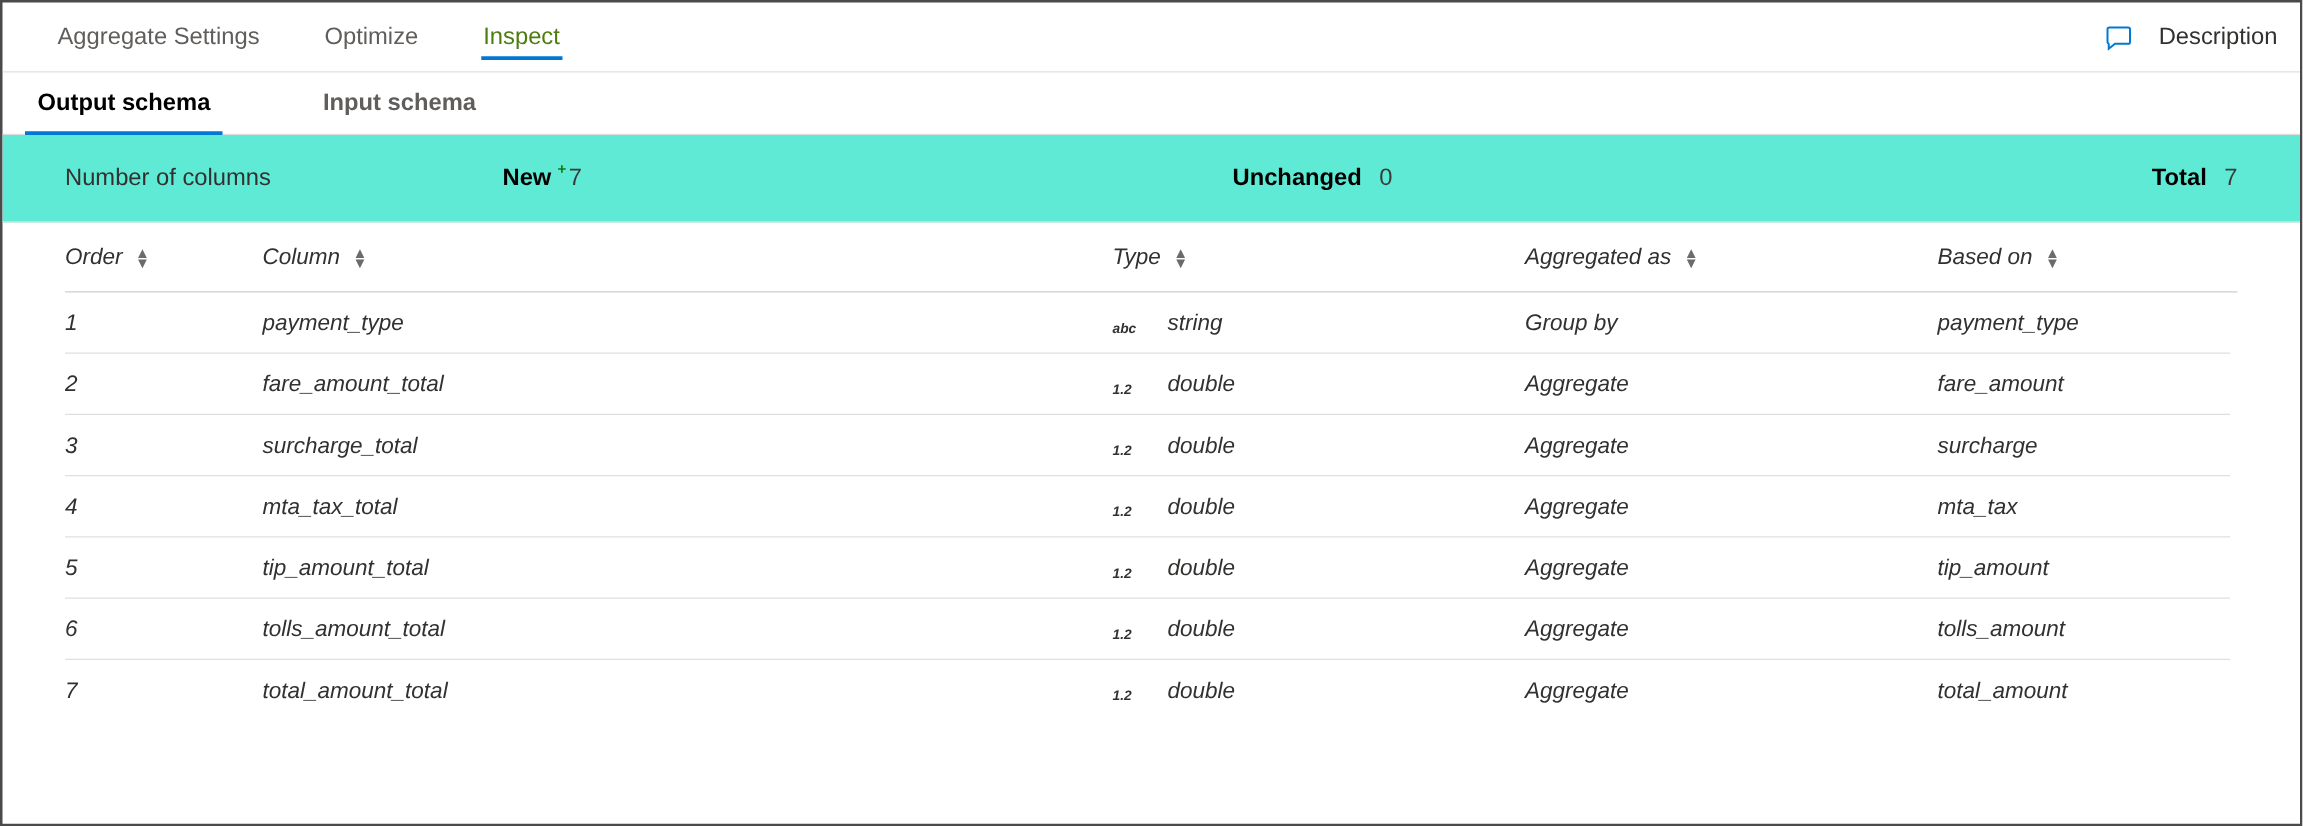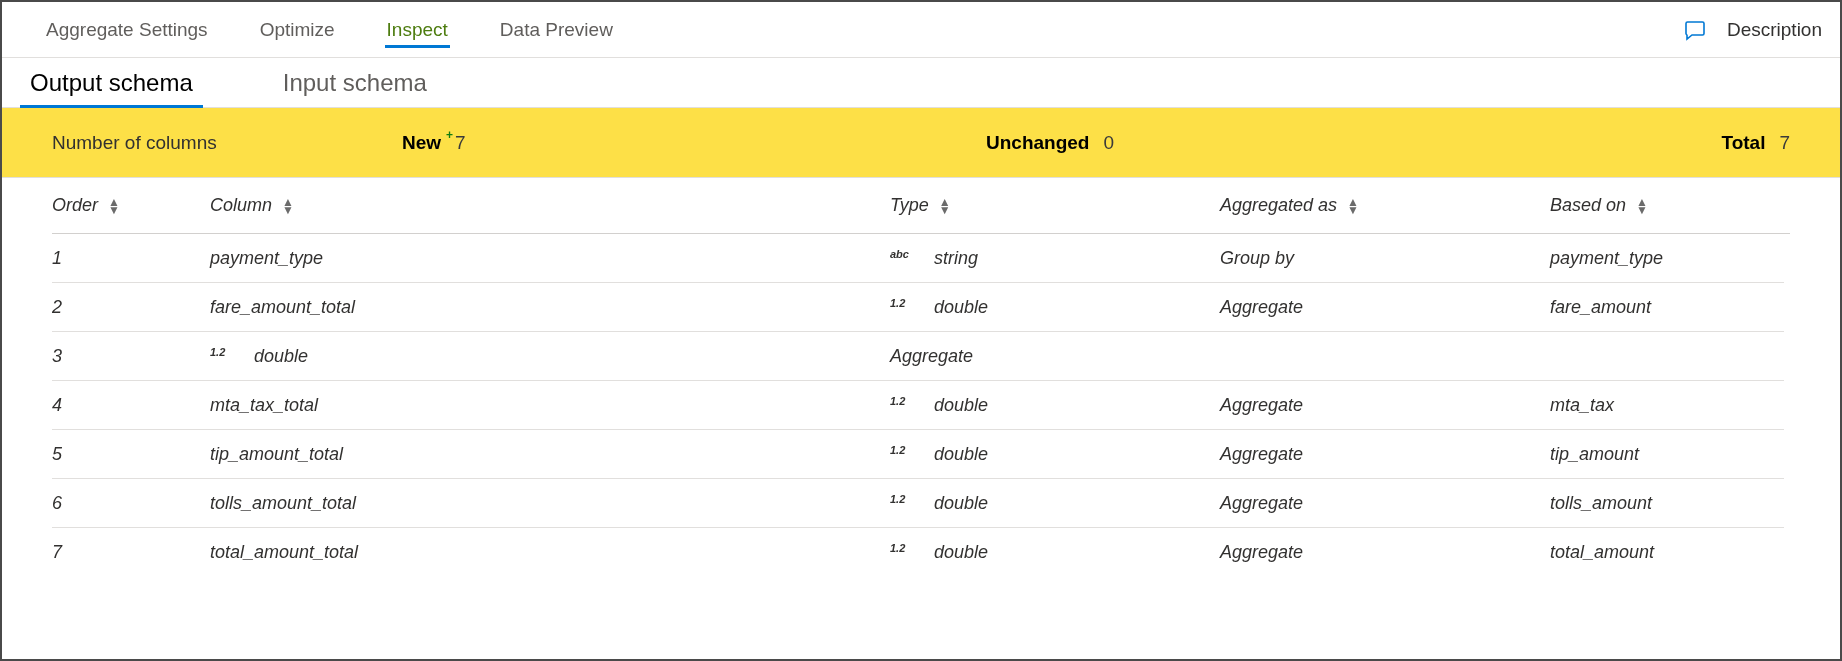--- a/index.html
+++ b/index.html
@@ -73,41 +73,42 @@
     padding: 0 18px;
     height: 50px;
   }
   .sub-tab {
     margin-right: 70px;
     height: 100%;
     display: flex;
     align-items: center;
     color: #605e5c;
     cursor: pointer;
-    font-size: 24px;
+    font-size: 19px;
     position: relative;
     padding: 0 10px;
+    font-weight: bold;
   }
   .sub-tab.active { color: #000; }
   .sub-tab.active::after {
     content: "";
     position: absolute;
     bottom: -1px;
     left: 0;
     right: 0;
     height: 3px;
     background: #0078d4;
   }
 
   
   .stats-bar {
     display: flex;
     align-items: center;
     height: 70px;
-    background: #fde047;
+    background: #5eead4;
     border-bottom: 1px solid #e1dfdd;
     padding: 0 50px;
     font-size: 19px;
   }
   .stats-label { color: #323130; flex: 0 0 350px; }
   .stats-group { flex: 1; display: flex; align-items: baseline; gap: 14px; }
   .stats-group.right { justify-content: flex-end; flex: 0 0 220px; text-align: right; }
   .stats-key { font-weight: 600; color: #000; position: relative; }
   .stats-val { color: #3a3a3a; }
   .new-plus {
@@ -152,21 +153,21 @@
   }
 
   .tbody { flex: 1; overflow-y: auto; padding-right: 6px; }
   .grid.row {
     height: 49px;
     border-bottom: 1px solid #e1dfdd;
     font-size: 18px;
     color: #323130;
   }
   .grid.row:last-child { border-bottom: none; }
-  .type-cell { display: flex; align-items: flex-start; gap: 14px; }
+  .type-cell { display: flex; align-items: flex-end; gap: 14px; }
   .type-badge {
     width: 30px;
     font-size: 11px;
     font-weight: 600;
     color: #323130;
     text-align: left;
   }
 
   
   .tbody::-webkit-scrollbar { width: 8px; }
@@ -174,21 +175,20 @@
 </style>
 </head>
 <body>
 
 <div class="panel">
 
   <div class="top-tabs">
     <div class="top-tab">Aggregate Settings</div>
     <div class="top-tab">Optimize</div>
     <div class="top-tab active">Inspect</div>
-    <div class="top-tab">Data Preview</div>
     <div class="top-spacer"></div>
     <div class="description-btn">
       <span class="desc-icon">
         <svg width="24" height="24" viewBox="0 0 24 24" fill="none" stroke="#0078d4" stroke-width="1.6">
           <path d="M3 5.5 C3 4.7 3.7 4 4.5 4 H19.5 C20.3 4 21 4.7 21 5.5 V15.5 C21 16.3 20.3 17 19.5 17 H9 L4 21 V17 H4.5 C3.7 17 3 16.3 3 15.5 Z"></path>
         </svg>
       </span>
       <span>Description</span>
     </div>
   </div>
@@ -260,25 +260,27 @@
           <div>fare_amount_total</div>
           <div class="type-cell">
             <span class="type-badge">1.2</span>
             <span>double</span>
           </div>
           <div>Aggregate</div>
           <div>fare_amount</div>
         </div>
         <div class="grid row">
           <div>3</div>
-          <div class="type-cell">
-            <span class="type-badge">1.2</span>
-            <span>double</span>
-          </div>
-          <div>Aggregate</div>
+          <div>surcharge_total</div>
+          <div class="type-cell">
+            <span class="type-badge">1.2</span>
+            <span>double</span>
+          </div>
+          <div>Aggregate</div>
+          <div>surcharge</div>
         </div>
         <div class="grid row">
           <div>4</div>
           <div>mta_tax_total</div>
           <div class="type-cell">
             <span class="type-badge">1.2</span>
             <span>double</span>
           </div>
           <div>Aggregate</div>
           <div>mta_tax</div>

